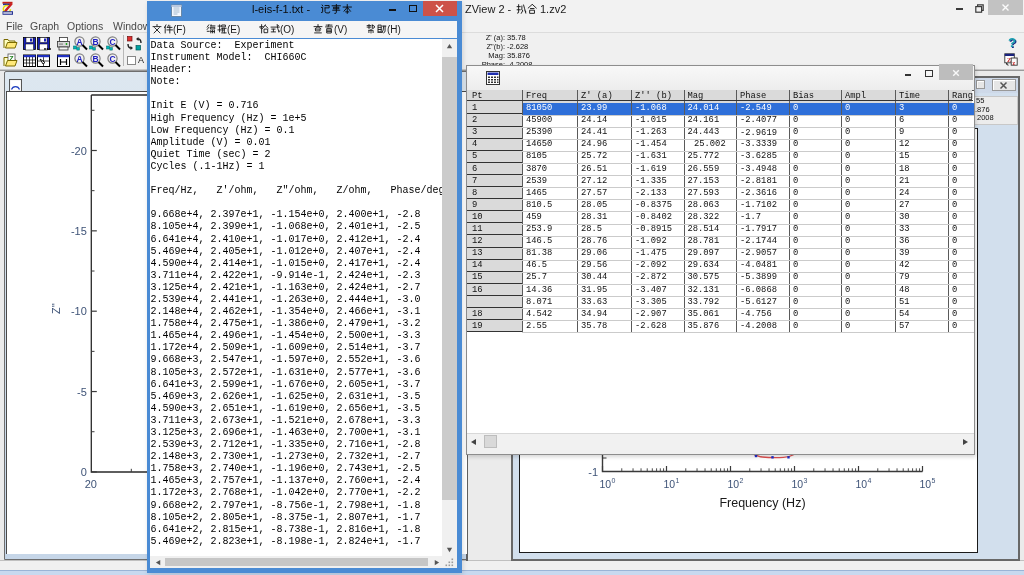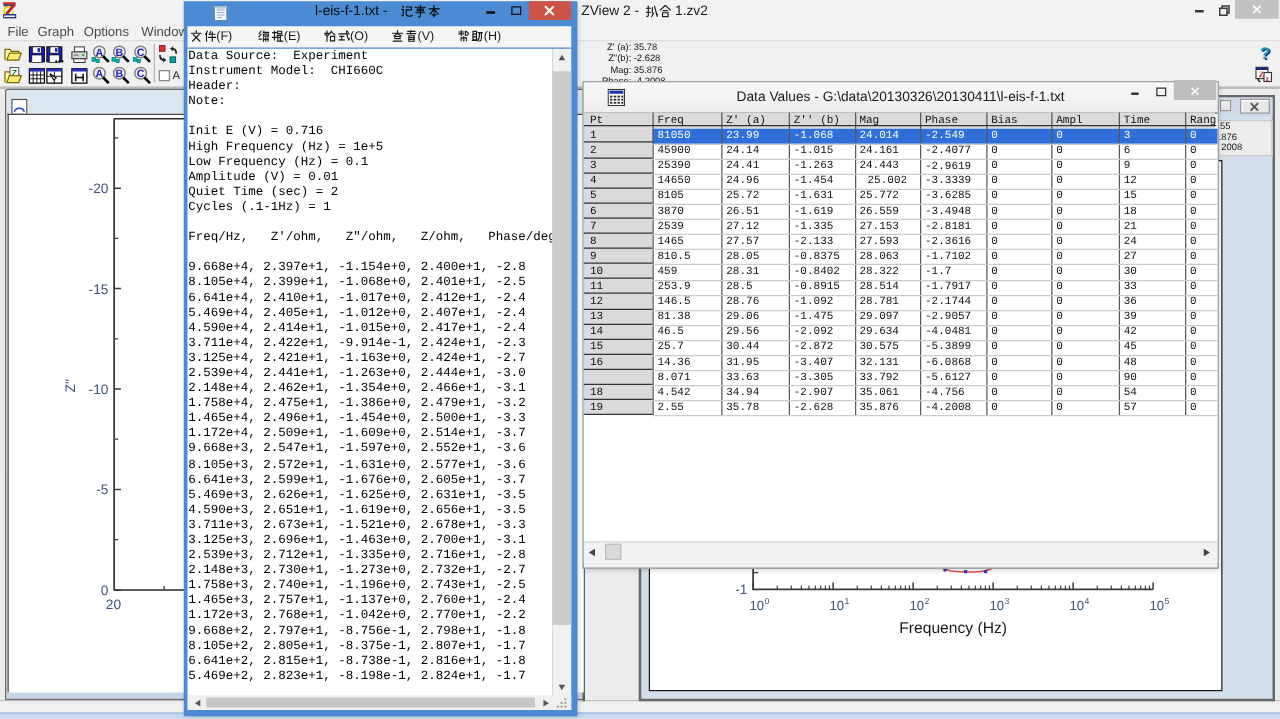--- a/index.html
+++ b/index.html
@@ -297,21 +297,20 @@
 <rect x="2" y="8" width="2" height="1.5"></rect>
         <rect x="5" y="8" width="2" height="1.5"></rect>
         <rect x="8" y="8" width="2" height="1.5"></rect>
         <rect x="11" y="8" width="1.5" height="1.5"></rect>
 <rect x="2" y="10.5" width="2" height="1.5"></rect>
         <rect x="5" y="10.5" width="2" height="1.5"></rect>
         <rect x="8" y="10.5" width="2" height="1.5"></rect>
         <rect x="11" y="10.5" width="1.5" height="1.5"></rect>
 </g>
     </svg>
-<div class="abs" style="left:466px;top:72px;width:509px;text-align:center;font-size:11px;color:#1a1a1a">Data Values - G:\data\20130326\20130411\l-eis-f-1.txt</div>
 <div class="abs" style="left:905px;top:74.2px;width:6px;height:2.2px;background:#333"></div>
 <div class="abs" style="left:924.5px;top:69.5px;width:8.5px;height:7px;border:1.6px solid #333"></div>
 <div class="abs" style="left:939px;top:64px;width:34px;height:16px;background:#bdbdbd"></div>
 <svg class="abs" style="left:952px;top:69px" width="8" height="8" viewBox="0 0 8 8">
 <path d="M1.2 1.2 L6.8 6.8 M6.8 1.2 L1.2 6.8" stroke="#f8f8f8" stroke-width="1.4"></path>
     </svg>
 <div class="abs" style="left:467.2px;top:89.5px;width:506.6px;height:343px;background:#fff;border-top:1.2px solid #555"></div>
 <div class="abs" style="left:467.2px;top:90px;width:505px;height:12.5px;background:#dadada"></div>
 <div class="abs" style="left:467.2px;top:102.5px;width:54.8px;height:229.9px;background:#dadada"></div>
 <div class="abs" style="left:522px;top:102.6px;width:451.8px;height:12.1px;background:#2e6fd9"></div>
@@ -518,39 +517,39 @@
 <div class="abs mono" style="left:845px;top:260.3px;font-size:8.8px;color:#111">0</div>
 <div class="abs mono" style="left:899px;top:260.3px;font-size:8.8px;color:#111">42</div>
 <div class="abs mono" style="left:952px;top:260.3px;font-size:8.8px;color:#111">0</div>
 <div class="abs mono" style="left:526px;top:272.4px;font-size:8.8px;color:#111">25.7</div>
 <div class="abs mono" style="left:581px;top:272.4px;font-size:8.8px;color:#111">30.44</div>
 <div class="abs mono" style="left:635px;top:272.4px;font-size:8.8px;color:#111">-2.872</div>
 <div class="abs mono" style="left:687.5px;top:272.4px;font-size:8.8px;color:#111">30.575</div>
 <div class="abs mono" style="left:740px;top:272.4px;font-size:8.8px;color:#111">-5.3899</div>
 <div class="abs mono" style="left:793px;top:272.4px;font-size:8.8px;color:#111">0</div>
 <div class="abs mono" style="left:845px;top:272.4px;font-size:8.8px;color:#111">0</div>
-<div class="abs mono" style="left:899px;top:272.4px;font-size:8.8px;color:#111">45</div>
+<div class="abs mono" style="left:899px;top:272.4px;font-size:8.8px;color:#111">79</div>
 <div class="abs mono" style="left:952px;top:272.4px;font-size:8.8px;color:#111">0</div>
 <div class="abs mono" style="left:526px;top:284.5px;font-size:8.8px;color:#111">14.36</div>
 <div class="abs mono" style="left:581px;top:284.5px;font-size:8.8px;color:#111">31.95</div>
 <div class="abs mono" style="left:635px;top:284.5px;font-size:8.8px;color:#111">-3.407</div>
 <div class="abs mono" style="left:687.5px;top:284.5px;font-size:8.8px;color:#111">32.131</div>
 <div class="abs mono" style="left:740px;top:284.5px;font-size:8.8px;color:#111">-6.0868</div>
 <div class="abs mono" style="left:793px;top:284.5px;font-size:8.8px;color:#111">0</div>
 <div class="abs mono" style="left:845px;top:284.5px;font-size:8.8px;color:#111">0</div>
 <div class="abs mono" style="left:899px;top:284.5px;font-size:8.8px;color:#111">48</div>
 <div class="abs mono" style="left:952px;top:284.5px;font-size:8.8px;color:#111">0</div>
 <div class="abs mono" style="left:526px;top:296.6px;font-size:8.8px;color:#111">8.071</div>
 <div class="abs mono" style="left:581px;top:296.6px;font-size:8.8px;color:#111">33.63</div>
 <div class="abs mono" style="left:635px;top:296.6px;font-size:8.8px;color:#111">-3.305</div>
 <div class="abs mono" style="left:687.5px;top:296.6px;font-size:8.8px;color:#111">33.792</div>
 <div class="abs mono" style="left:740px;top:296.6px;font-size:8.8px;color:#111">-5.6127</div>
 <div class="abs mono" style="left:793px;top:296.6px;font-size:8.8px;color:#111">0</div>
 <div class="abs mono" style="left:845px;top:296.6px;font-size:8.8px;color:#111">0</div>
-<div class="abs mono" style="left:899px;top:296.6px;font-size:8.8px;color:#111">90</div>
+<div class="abs mono" style="left:899px;top:296.6px;font-size:8.8px;color:#111">51</div>
 <div class="abs mono" style="left:952px;top:296.6px;font-size:8.8px;color:#111">0</div>
 <div class="abs mono" style="left:526px;top:308.7px;font-size:8.8px;color:#111">4.542</div>
 <div class="abs mono" style="left:581px;top:308.7px;font-size:8.8px;color:#111">34.94</div>
 <div class="abs mono" style="left:635px;top:308.7px;font-size:8.8px;color:#111">-2.907</div>
 <div class="abs mono" style="left:687.5px;top:308.7px;font-size:8.8px;color:#111">35.061</div>
 <div class="abs mono" style="left:740px;top:308.7px;font-size:8.8px;color:#111">-4.756</div>
 <div class="abs mono" style="left:793px;top:308.7px;font-size:8.8px;color:#111">0</div>
 <div class="abs mono" style="left:845px;top:308.7px;font-size:8.8px;color:#111">0</div>
 <div class="abs mono" style="left:899px;top:308.7px;font-size:8.8px;color:#111">54</div>
 <div class="abs mono" style="left:952px;top:308.7px;font-size:8.8px;color:#111">0</div>

